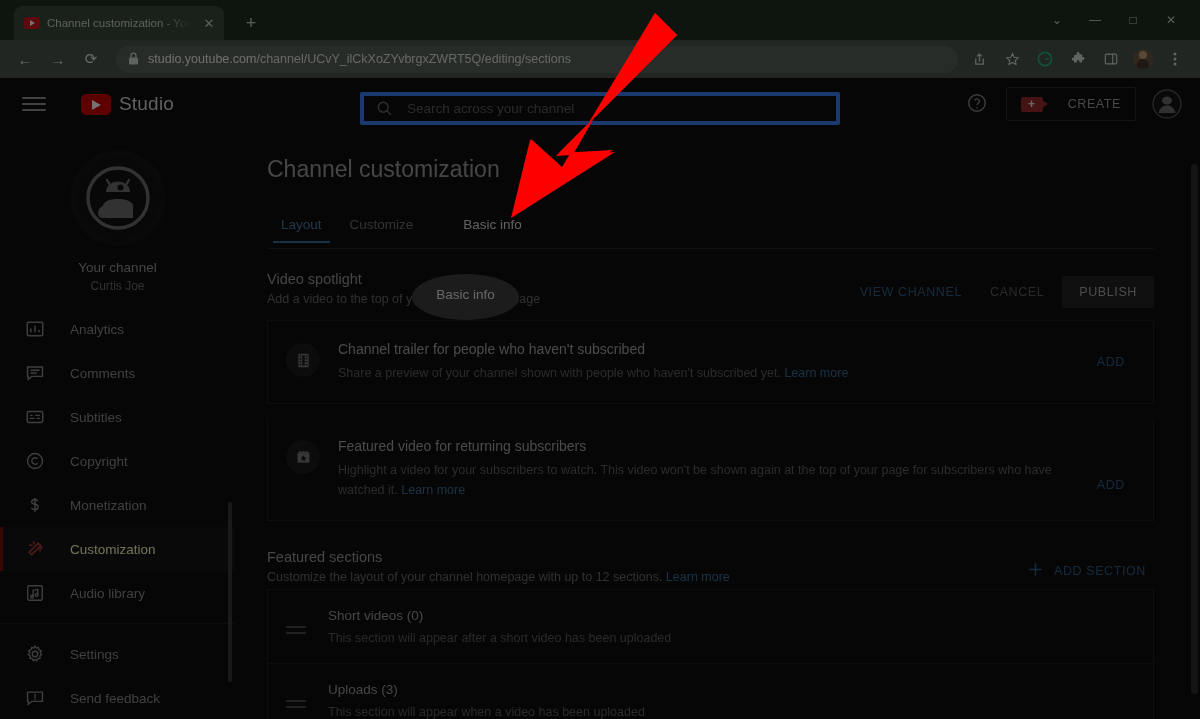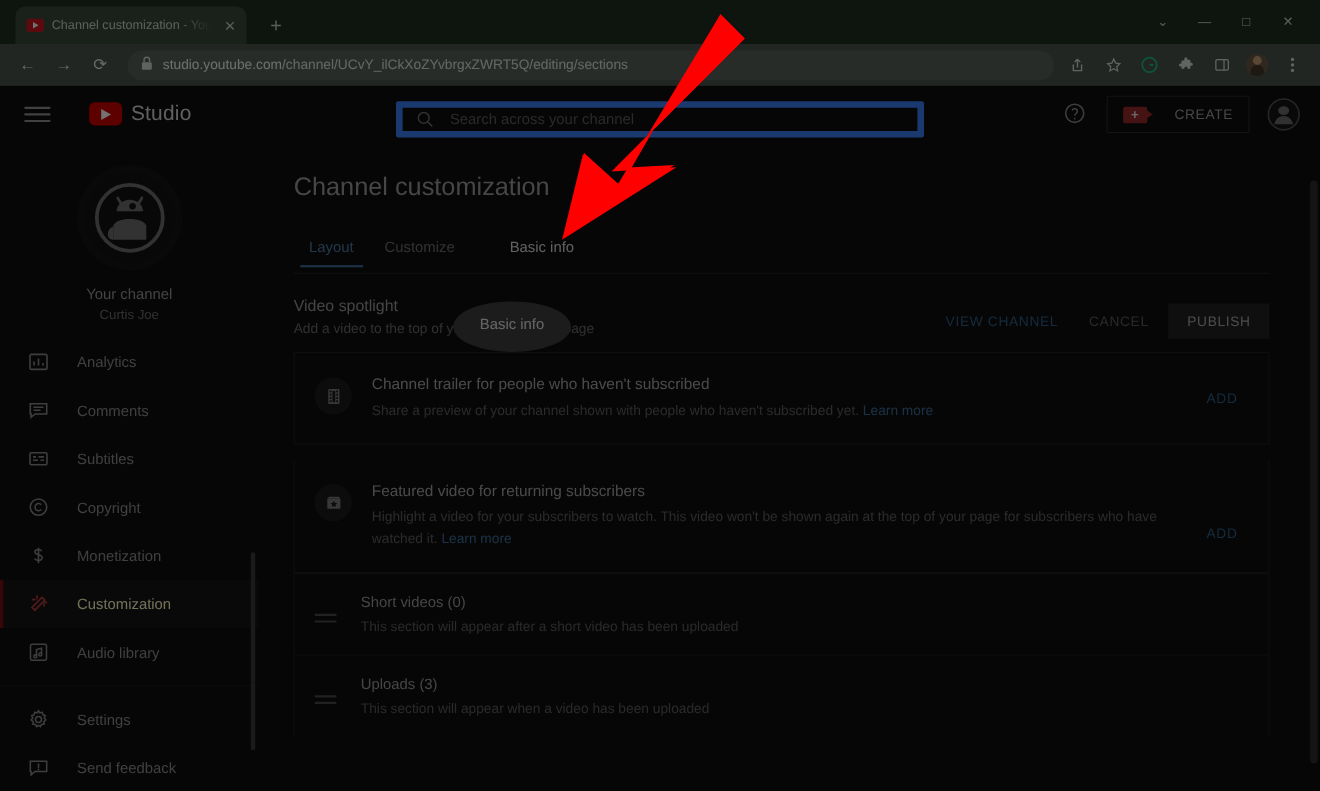--- a/index.html
+++ b/index.html
@@ -77,30 +77,30 @@
 
   
   .yt-page { position: absolute; left: 0; top: 78px; width: 1200px; height: 641px; background: #0f0f0f; }
 
   .yt-header {
     position: absolute; left: 0; top: 0; width: 1200px; height: 52px;
     background: #0f0f0f; display: flex; align-items: center;
   }
   .hamburger { margin-left: 22px; width: 24px; height: 24px; display: flex; flex-direction: column; justify-content: center; gap: 4px; }
   .hamburger span { display: block; height: 2px; background: #909090; border-radius: 1px; }
-  .studio-logo { margin-left: 22px; display: flex; gap: 8px; padding-left: 13px; }
+  .studio-logo { margin-left: 22px; display: flex; align-items: center; gap: 8px; padding-left: 13px; }
   .yt-mark { width: 30px; height: 21px; background: #cc0000; border-radius: 5px; position: relative; }
   .yt-mark::after { content:""; position:absolute; left:11px; top:6px; border-left:9px solid #fff; border-top:5px solid transparent; border-bottom:5px solid transparent; }
   .studio-word { font-size: 19px; color: #d6d6d6; font-weight: 400; letter-spacing: .2px; }
 
   .search-wrap {
     position: absolute; left: 360px; top: 86px; width: 480px; height: 33px;
   }
   .search-box {
-    width: 480px; height: 33px; border: 6px solid #3b82f6; border-radius: 2px;
+    width: 480px; height: 33px; border: 4px solid #3b82f6; border-radius: 2px;
     background: #0f0f0f; display: flex; align-items: center; padding: 0 12px; gap: 14px;
   }
   .search-ico { width: 17px; height: 17px; flex: 0 0 auto; }
   .search-ph { font-size: 13.5px; color: #5d5d5d; }
 
   .hdr-right { position: absolute; right: 18px; top: 0; height: 52px; display: flex; align-items: center; gap: 16px; }
   .help-ico { width: 24px; height: 24px; }
   .create-btn {
     height: 34px; display: flex; align-items: center; gap: 25px; padding: 0 14px;
     border: 1px solid #2b2b2b; border-radius: 2px;
@@ -501,20 +501,37 @@
           <div class="card-body">
             <div class="card-title">Featured video for returning subscribers</div>
             <div class="card-desc">
               <span>Highlight a video for your subscribers to watch. This video won't be shown again at the top of your page for subscribers who have watched it.</span>
               <span class="lnk">Learn more</span>
             </div>
           </div>
           <div class="card-action low">ADD</div>
         </div>
 
+        <div class="fs-head">
+          <div>
+            <div class="sec-title">Featured sections</div>
+            <div class="sec-sub">
+              <span>Customize the layout of your channel homepage with up to 12 sections.</span>
+              <span class="lnk">Learn more</span>
+            </div>
+          </div>
+          <div class="addsection">
+            <span>
+              <svg width="17" height="17" viewBox="0 0 18 18" stroke="#2f5e85" stroke-width="1.6">
+                  <path d="M9 2.5v13M2.5 9h13"></path>
+                </svg>
+            </span>
+            <span>ADD SECTION</span>
+          </div>
+        </div>
 
         <div class="srow">
           <div class="drag">
               <span></span>
               <span></span>
             </div>
           <div>
             <div class="srow-title">Short videos (0)</div>
             <div class="srow-desc">This section will appear after a short video has been uploaded</div>
           </div>

